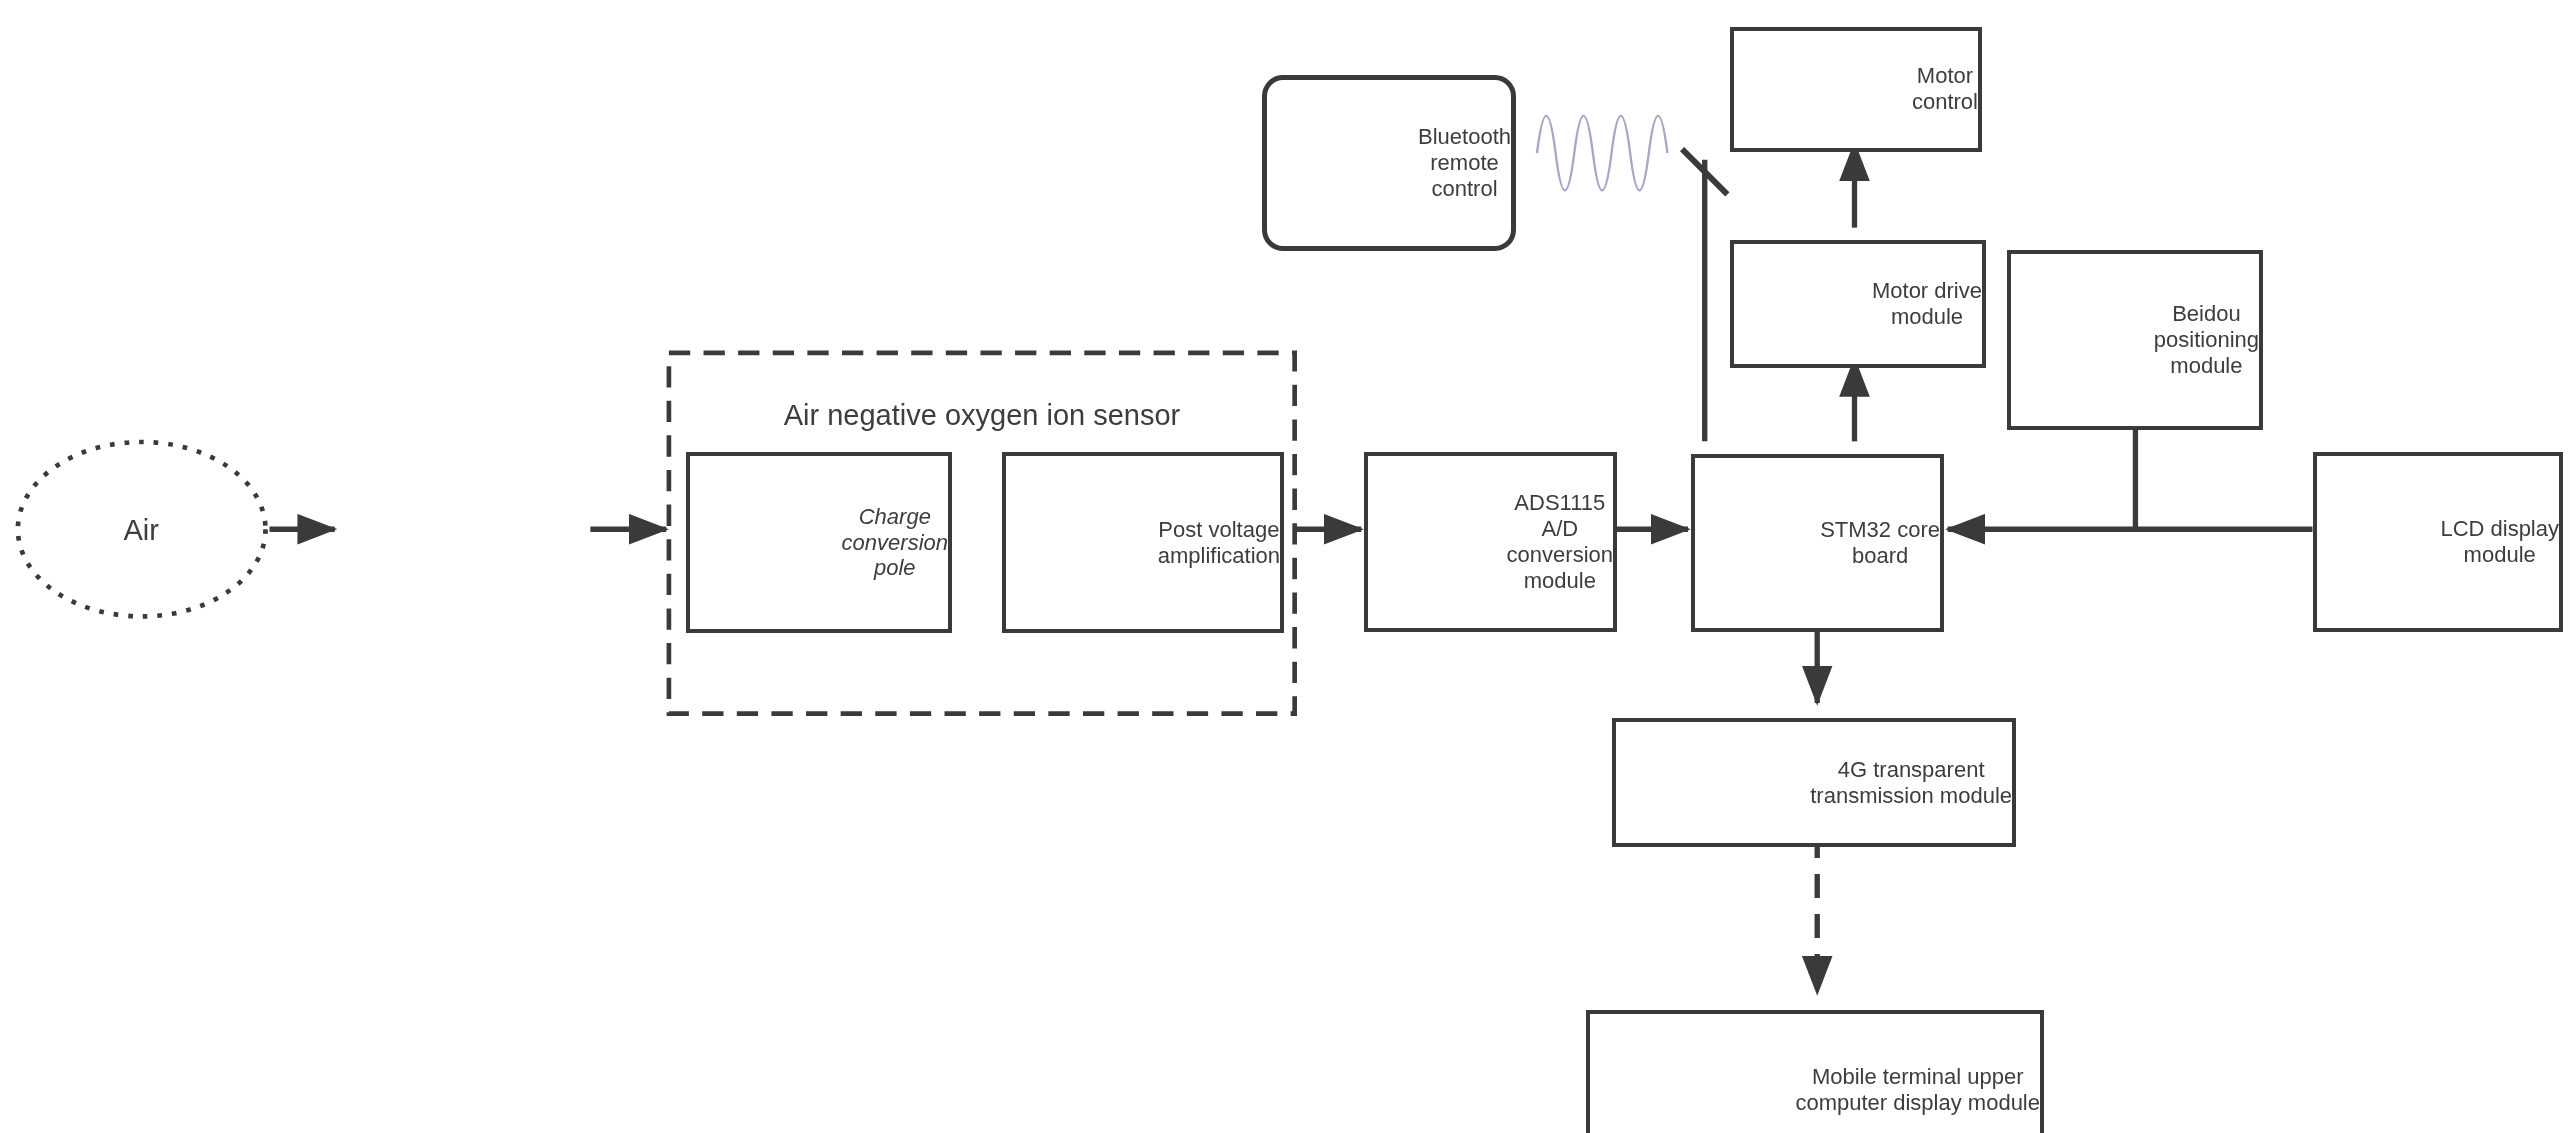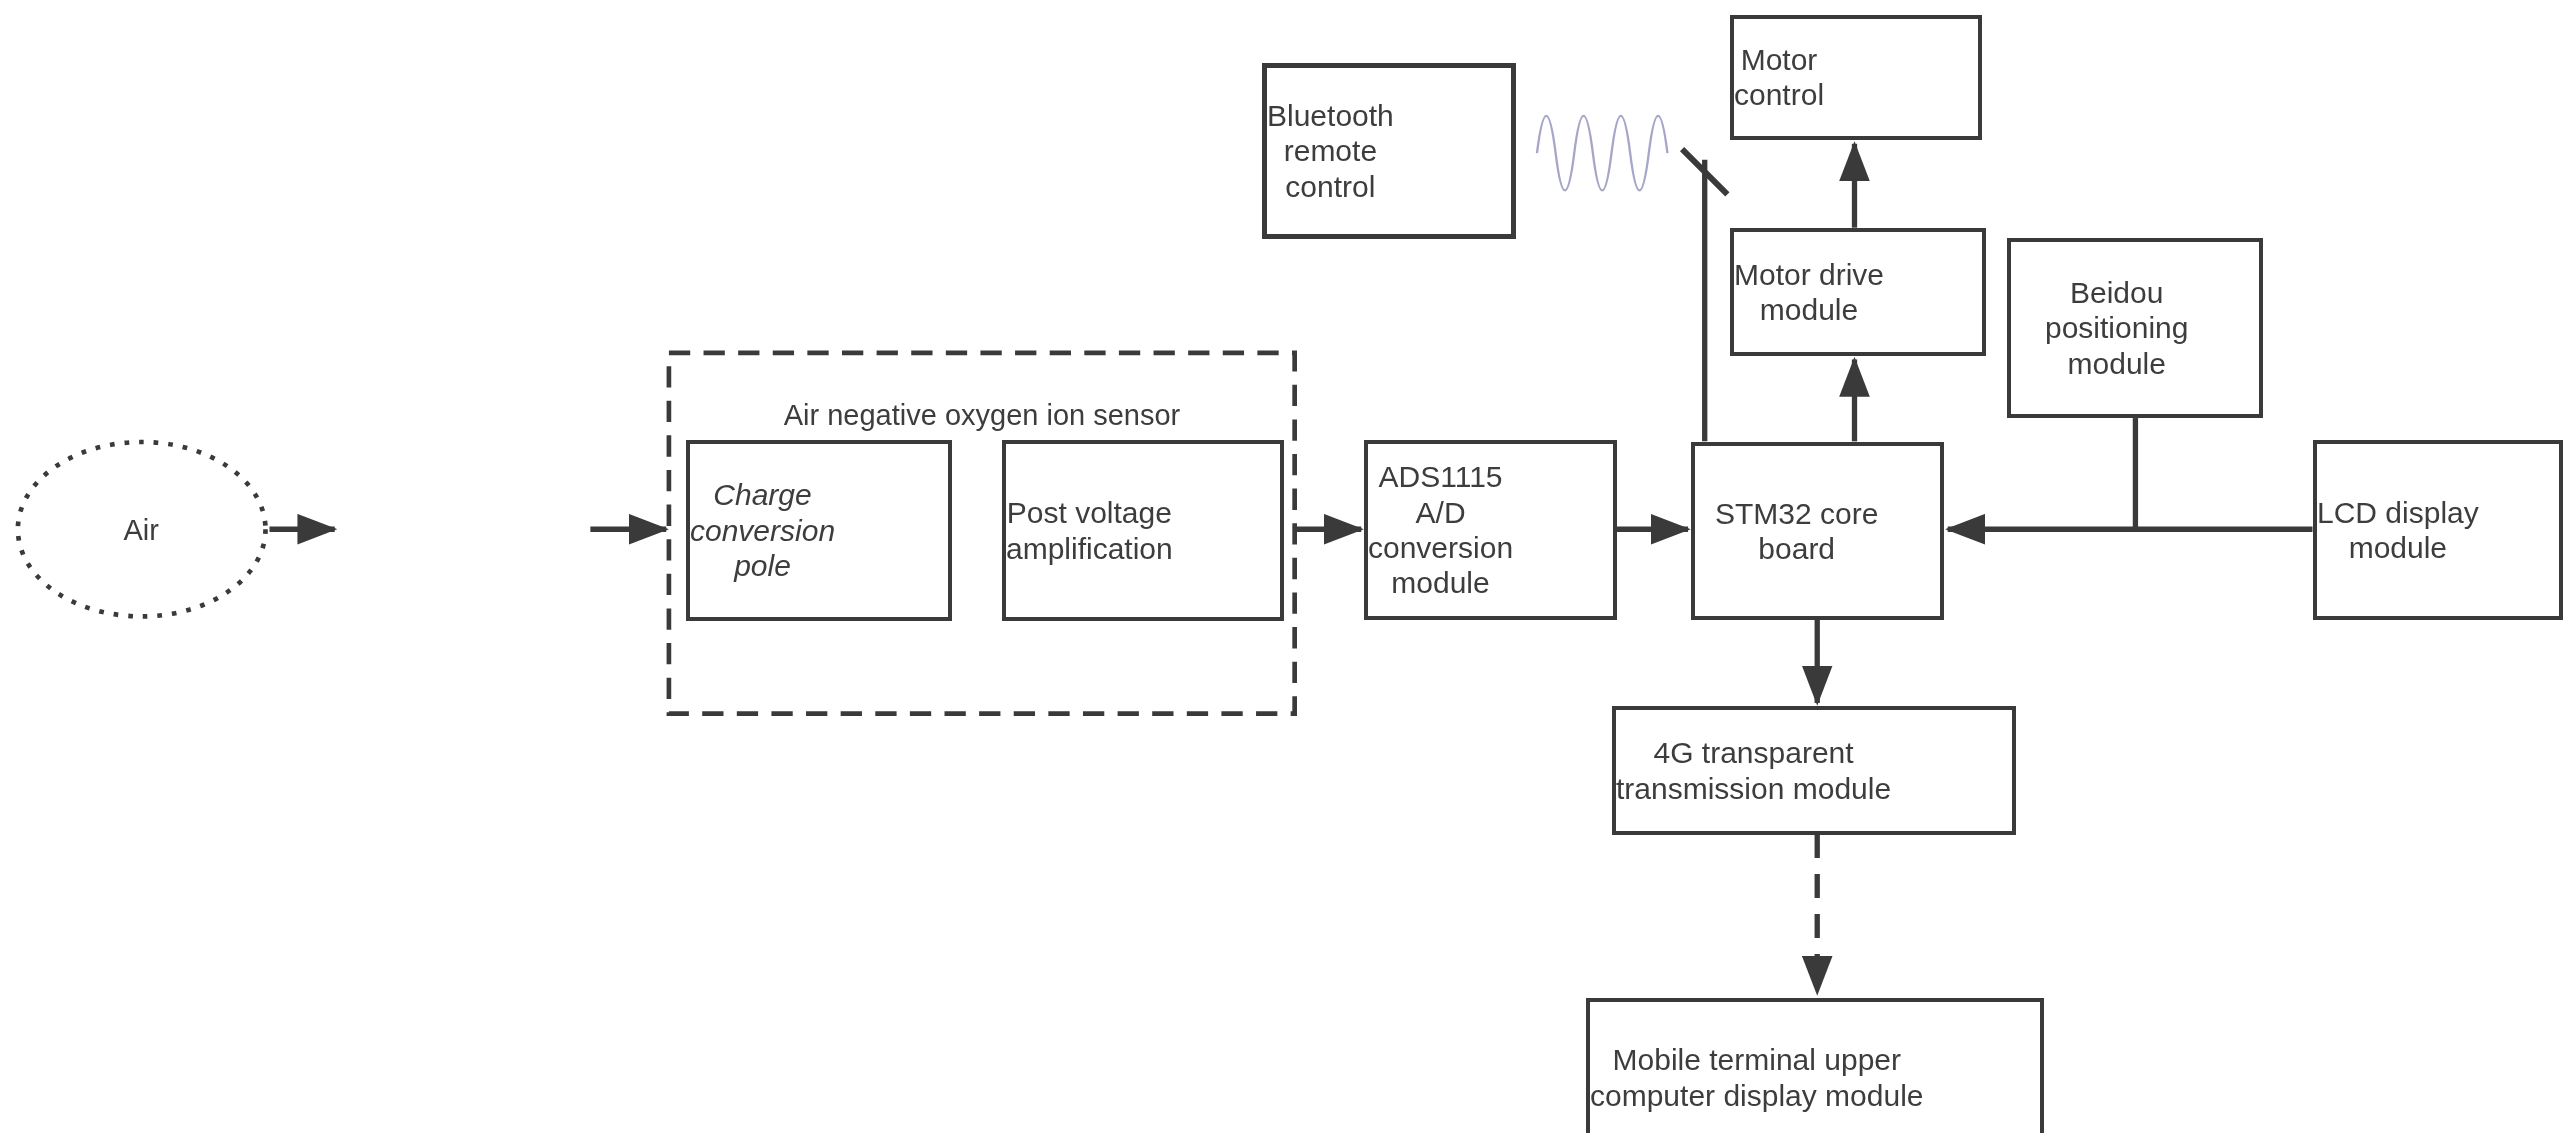--- a/index.html
+++ b/index.html
@@ -20,28 +20,29 @@
     position: absolute;
     left: 0;
     top: 0;
     width: 2576px;
     height: 1133px;
   }
   .node {
     position: absolute;
     display: flex;
     align-items: center;
-    justify-content: flex-start;
+    justify-content: flex-end;
     text-align: center;
     box-sizing: border-box;
     background: #ffffff;
     border: 4.7px solid #3a3a3a;
-    font-size: 30px;
+    font-size: 22px;
     line-height: 1.18;
     white-space: pre-line;
+    margin-top: 12px;
   }
   .plain {
     position: absolute;
     display: flex;
     align-items: center;
     justify-content: center;
     text-align: center;
     box-sizing: border-box;
     background: transparent;
     border: none;
@@ -111,21 +112,21 @@
 A/D
 conversion
 module</span>
   </div>
 
   <div class="node" style="left:1691px; top:442px; width:253px; height:178px;padding-left:20px;">
     <span>STM32 core
 board</span>
   </div>
 
-  <div class="node" style="left:1262px; top:63px; width:254px; height:176px; border-width:5.3px;">
+  <div class="node" style="left:1262px; top:63px; width:254px; height:176px; border-width:5.3px;border-radius:21px;">
     <span>Bluetooth
 remote
 control</span>
   </div>
 
   <div class="node" style="left:1730px; top:14.7px; width:252px; height:125px;">
     <span>Motor
 control</span>
   </div>
 

